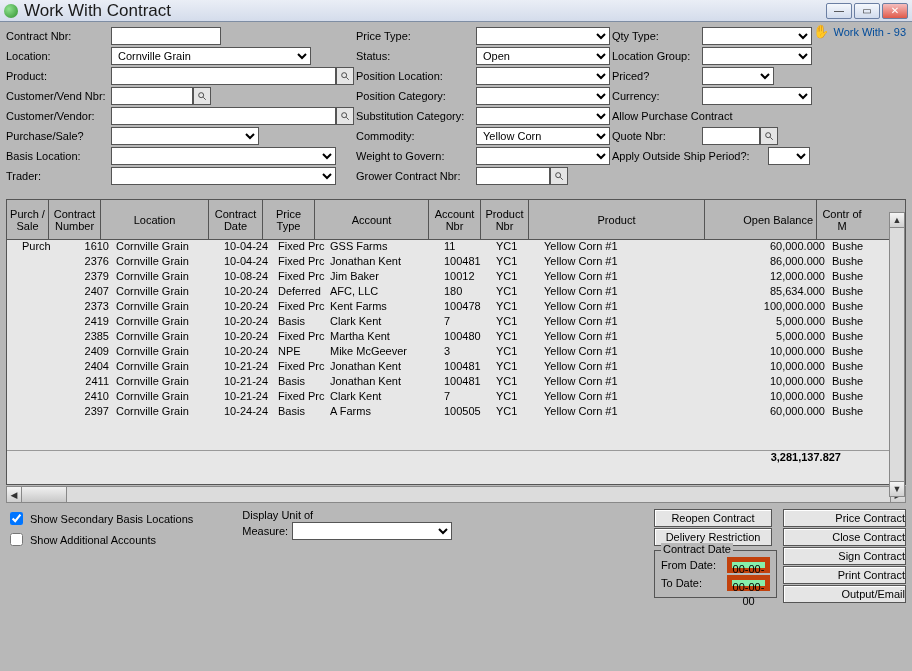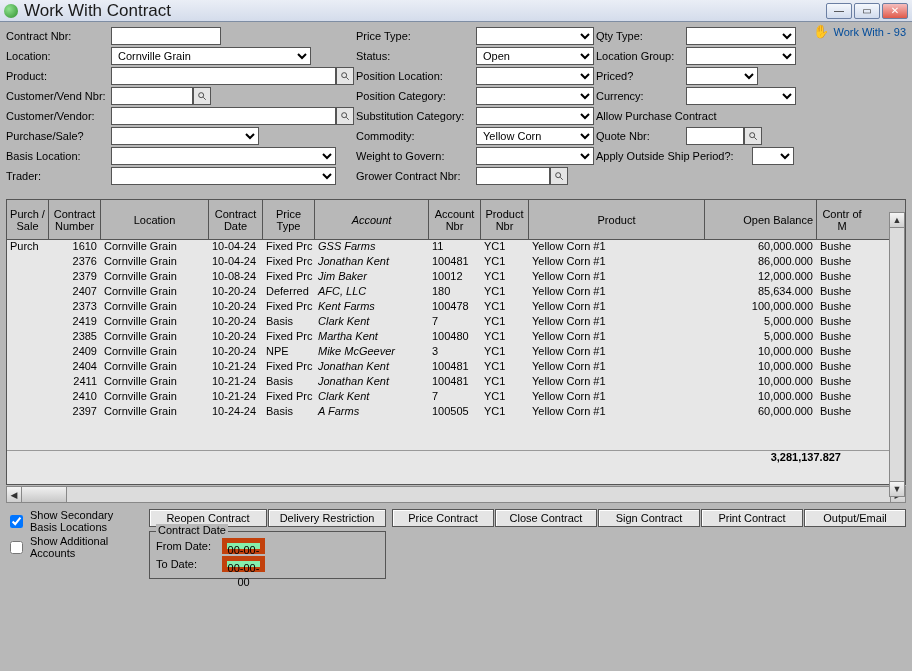--- a/index.html
+++ b/index.html
@@ -16,67 +16,67 @@
   .fcols { display:flex; gap:2px; }
   .fcol { display:flex; flex-direction:column; gap:1px; }
   .frow { display:flex; align-items:center; height:19px; }
   .flabel { color:#000; white-space:nowrap; }
   .col1 .flabel { width:105px; }
   .col1 .field { width:200px; }
   .col1 .field.short { width:110px; }
   .col1 .field.med { width:148px; }
   .col1 .field.long { width:225px; }
   .col2 .flabel { width:120px; }
-  .col2 .field { width:118px; }
+  .col2 .field { width:134px; }
   .col3 .flabel { width:90px; }
   .col3 .field { width:110px; }
   .col3 .field.tiny { width:42px; }
   input.field, select.field { height:18px; border:1px solid #555; background:#fff; padding:0 2px; }
   select.field { padding-right:14px; background:#fff; }
   .lookup { width:18px;height:18px;border:1px solid #555;background:#e5e5e5;display:inline-flex;align-items:center;justify-content:center;cursor:pointer;margin-left:0;}
   .lookup svg { width:10px;height:10px; }
   .allow-label { color:#000; }
   .grid-wrap { margin:14px 6px 0 6px; border:1px solid #555; background:#fef9c3; height:286px; display:flex;flex-direction:column; }
   .grid-header, .grid-row, .grid-totals { display:flex; }
   .grid-header { background:#b8b8b8; border-bottom:1px solid #555; min-height:40px; }
   .gh { border-right:1px solid #555; padding:2px 3px; display:flex;align-items:center;justify-content:center;text-align:center;color:#000; }
   .gh:last-child { border-right:none; }
-  .grid-body { flex:1; background:#e7e7e7; overflow:hidden; }
+  .grid-body { flex:1; background:#e7e7e7; overflow:hidden;padding-left:12px; }
   .grid-row { height:15px; }
   .gc { border-right:1px solid transparent; padding:0 3px; white-space:nowrap; overflow:hidden; }
   .gc.r { text-align:right; }
   .grid-totals { background:#e7e7e7; font-weight:bold; height:34px; border-top:1px solid #999;padding-left:28px;}
   .vscroll { position:absolute; right:7px; top:212px; width:16px; height:285px; background:#dcdcdc;border:1px solid #888; }
   .vscroll .btn { height:15px;background:linear-gradient(#f5f5f5,#d0d0d0);border-bottom:1px solid #888;display:flex;align-items:center;justify-content:center;font-size:9px;color:#333; }
   .vscroll .btn.bot { border-bottom:none;border-top:1px solid #888;position:absolute;bottom:0;width:100%; }
   .hscroll { margin:1px 6px 0 6px; height:17px; background:#dcdcdc; border:1px solid #888; display:flex;align-items:center;}
   .hscroll .btn { width:15px;height:15px;background:linear-gradient(#f5f5f5,#d0d0d0);border-right:1px solid #888;display:flex;align-items:center;justify-content:center;font-size:9px;color:#333;}
   .hscroll .btn.rgt { border-right:none;border-left:1px solid #888;margin-left:auto;}
   .hscroll .thumb { height:15px;background:linear-gradient(#f0f0f0,#c8c8c8);border-right:1px solid #888;width:45px;}
   .bottom { position:relative; margin:6px 6px 0 6px; display:flex;gap:21px; }
   .chk { display:flex;align-items:center;gap:4px;margin-bottom:2px; }
   .chk input { width:13px;height:13px; }
   .dispunit { margin-left:28px; }
   .dispunit .du-label { margin-bottom:1px; }
   .btncol { margin-left:auto; display:flex; gap:6px; align-items:flex-start; }
-  .btngroup { display:flex;flex-direction:row;gap:1px; }
+  .btngroup { display:flex;flex-direction:column;gap:1px; }
   .btn3d { width:118px;height:18px;border:1px solid #555;background:#e5e5e5;text-align:center;line-height:16px;cursor:pointer;box-shadow:inset 1px 1px 0 #fff; }
-  .btn3d.smallw { width:102px; }
+  .btn3d.smallw { width:123px;text-align:right; }
   .btn3d.wide { width:150px; }
   .cdate { border:1px solid #555; padding:6px 6px 4px 6px; margin-top:4px; position:relative; }
   .cdate .legend { position:absolute;top:-8px;left:6px;background:#b8b8b8;padding:0 2px; }
   .cdate .dr { display:flex;align-items:center;gap:4px;margin-bottom:2px;}
   .cdate .dr .lbl { width:62px; }
   .cdate .dr .val { width:43px;height:16px;border:5px solid #c2410c;background:#86efac;text-align:center;line-height:14px; }
   .c-ps { width:42px; }
   .c-cn { width:52px; }
   .c-loc { width:108px; }
   .c-cd { width:54px; }
   .c-pt { width:52px; }
-  .c-acc { width:114px;font-style:italic; }
+  .c-acc { width:114px; }
   .c-an { width:52px; }
   .c-pn { width:48px; }
   .c-prod { width:176px; }
   .c-ob { width:112px; }
   .c-um { width:50px; }
   .gh.c-ob, .gh.c-cn { justify-content:flex-end; }
 </style>
 </head>
 <body>
 
@@ -430,20 +430,27 @@
   <div>
     <div class="chk">
         <input type="checkbox" checked="" style="">
         <span>Show Secondary Basis Locations</span>
       </div>
     <div class="chk">
         <input type="checkbox" style="">
         <span>Show Additional Accounts</span>
       </div>
   </div>
+  <div class="dispunit">
+    <div class="du-label">Display Unit of</div>
+    <div style="display:flex;align-items:center;gap:4px;">
+      <span>Measure:</span>
+      <select class="field" style="width:160px;height:18px;border:1px solid #555;"><option></option></select>
+    </div>
+  </div>
   <div class="btncol">
     <div>
       <div class="btngroup">
         <div class="btn3d">Reopen Contract</div>
         <div class="btn3d">Delivery Restriction</div>
       </div>
       <div class="cdate">
         <div class="legend">Contract Date</div>
         <div class="dr">
             <span class="lbl">From Date:</span>

